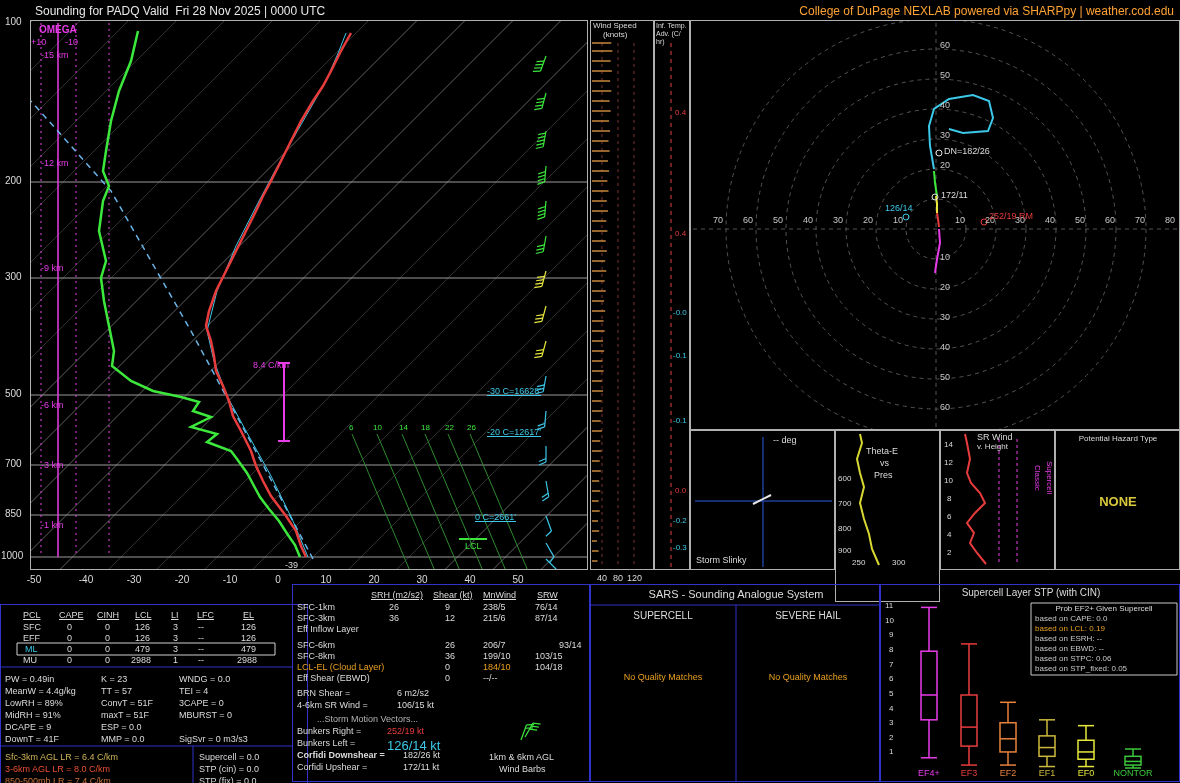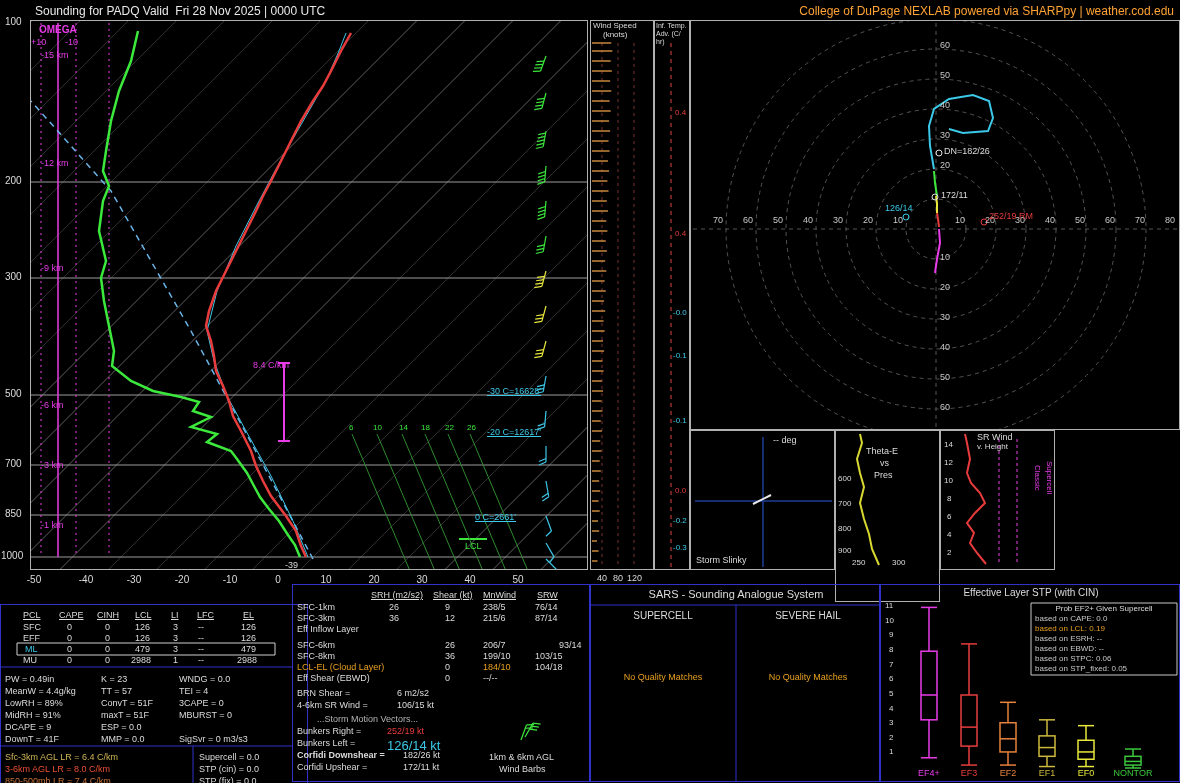--- a/index.html
+++ b/index.html
@@ -393,20 +393,26 @@
         <span style="position: absolute; left: 3px; top: 46px; color: rgb(220, 220, 220); font-size: 8px; line-height: 1; white-space: pre;">10</span>
         <span style="position: absolute; left: 6px; top: 64px; color: rgb(220, 220, 220); font-size: 8px; line-height: 1; white-space: pre;">8</span>
         <span style="position: absolute; left: 6px; top: 82px; color: rgb(220, 220, 220); font-size: 8px; line-height: 1; white-space: pre;">6</span>
         <span style="position: absolute; left: 6px; top: 100px; color: rgb(220, 220, 220); font-size: 8px; line-height: 1; white-space: pre;">4</span>
         <span style="position: absolute; left: 6px; top: 118px; color: rgb(220, 220, 220); font-size: 8px; line-height: 1; white-space: pre;">2</span>
         <span style="position: absolute; left: 100px; top: 34px; color: rgb(232, 60, 232); font-size: 8px; line-height: 1; white-space: pre; transform: rotate(90deg); transform-origin: 0px 0px;">Classic</span>
         <span style="position: absolute; left: 112px; top: 30px; color: rgb(232, 60, 232); font-size: 8px; line-height: 1; white-space: pre; transform: rotate(90deg); transform-origin: 0px 0px;">Supercell</span>
       </div>
   </div>
 
+  <div id="hazard" class="panel wb">
+    <div>
+        <span style="position: absolute; left: 62px; top: 4px; color: rgb(220, 220, 220); font-size: 8px; line-height: 1; white-space: pre; transform: translateX(-50%); transform-origin: 0px 0px;">Potential Hazard Type</span>
+        <span style="position: absolute; left: 62px; top: 64px; color: rgb(216, 200, 60); font-size: 13px; line-height: 1; white-space: pre; font-weight: bold; transform: translateX(-50%); transform-origin: 0px 0px;">NONE</span>
+      </div>
+  </div>
 
   <div id="thermo" class="panel bb">
     <svg>
         <polyline points="16,38 274,38 274,50 16,50 16,38" fill="none" stroke="#d0d0d0" stroke-width="1"></polyline>
         <polyline points="0,62 292,62" fill="none" stroke="#3032c8" stroke-width="1"></polyline>
         <polyline points="0,141 292,141" fill="none" stroke="#3032c8" stroke-width="1"></polyline>
         <polyline points="192,141 192,198" fill="none" stroke="#3032c8" stroke-width="1"></polyline>
       </svg>
     <div>
         <span style="position: absolute; left: 22px; top: 6px; color: rgb(220, 220, 220); font-size: 9px; line-height: 1; white-space: pre; text-decoration: underline;">PCL</span>
@@ -585,21 +591,21 @@
         <rect x="197" y="155.26" width="16" height="18.980000000000018" fill="#000" stroke="#e8e83c" stroke-width="1.5"></rect>
         <line x1="197" y1="166.94" x2="213" y2="166.94" stroke="#e8e83c" stroke-width="1.5"></line>
         <line x1="252" y1="183" x2="252" y2="180.08" stroke="#3cc83c" stroke-width="1.5"></line>
         <line x1="252" y1="171.32" x2="252" y2="164.02" stroke="#3cc83c" stroke-width="1.5"></line>
         <line x1="244" y1="164.02" x2="260" y2="164.02" stroke="#3cc83c" stroke-width="1.5"></line>
         <line x1="244" y1="183" x2="260" y2="183" stroke="#3cc83c" stroke-width="1.5"></line>
         <rect x="244" y="171.32" width="16" height="8.76000000000002" fill="#000" stroke="#3cc83c" stroke-width="1.5"></rect>
         <line x1="244" y1="176.43" x2="260" y2="176.43" stroke="#3cc83c" stroke-width="1.5"></line>
       </svg>
     <div>
-        <span style="position: absolute; left: 150px; top: 3px; color: rgb(220, 220, 220); font-size: 10px; line-height: 1; white-space: pre; transform: translateX(-50%); transform-origin: 0px 0px;">Effective Layer STP (with CIN)</span>
+        <span style="position: absolute; left: 150px; top: 3px; color: rgb(220, 220, 220); font-size: 10px; line-height: 1; white-space: pre; transform: translateX(-50%); transform-origin: 0px 0px;">Supercell Layer STP (with CIN)</span>
         <span style="position: absolute; left: 4px; top: 17px; color: rgb(220, 220, 220); font-size: 8px; line-height: 1; white-space: pre;">11</span>
         <span style="position: absolute; left: 4px; top: 32px; color: rgb(220, 220, 220); font-size: 8px; line-height: 1; white-space: pre;">10</span>
         <span style="position: absolute; left: 8px; top: 46px; color: rgb(220, 220, 220); font-size: 8px; line-height: 1; white-space: pre;">9</span>
         <span style="position: absolute; left: 8px; top: 61px; color: rgb(220, 220, 220); font-size: 8px; line-height: 1; white-space: pre;">8</span>
         <span style="position: absolute; left: 8px; top: 76px; color: rgb(220, 220, 220); font-size: 8px; line-height: 1; white-space: pre;">7</span>
         <span style="position: absolute; left: 8px; top: 90px; color: rgb(220, 220, 220); font-size: 8px; line-height: 1; white-space: pre;">6</span>
         <span style="position: absolute; left: 8px; top: 105px; color: rgb(220, 220, 220); font-size: 8px; line-height: 1; white-space: pre;">5</span>
         <span style="position: absolute; left: 8px; top: 120px; color: rgb(220, 220, 220); font-size: 8px; line-height: 1; white-space: pre;">4</span>
         <span style="position: absolute; left: 8px; top: 134px; color: rgb(220, 220, 220); font-size: 8px; line-height: 1; white-space: pre;">3</span>
         <span style="position: absolute; left: 8px; top: 149px; color: rgb(220, 220, 220); font-size: 8px; line-height: 1; white-space: pre;">2</span>

